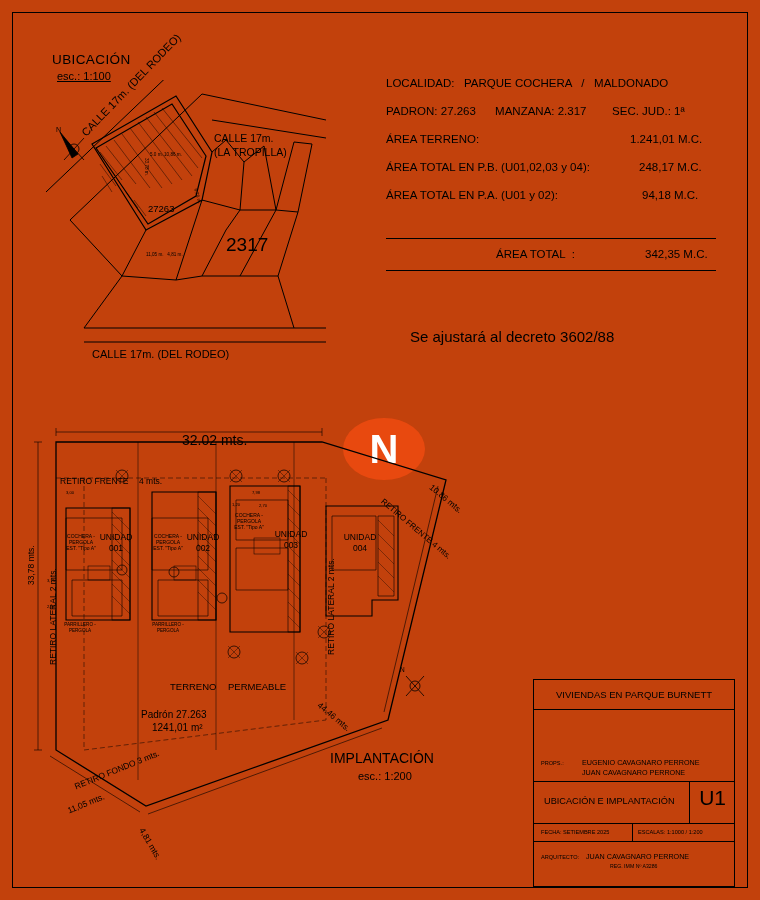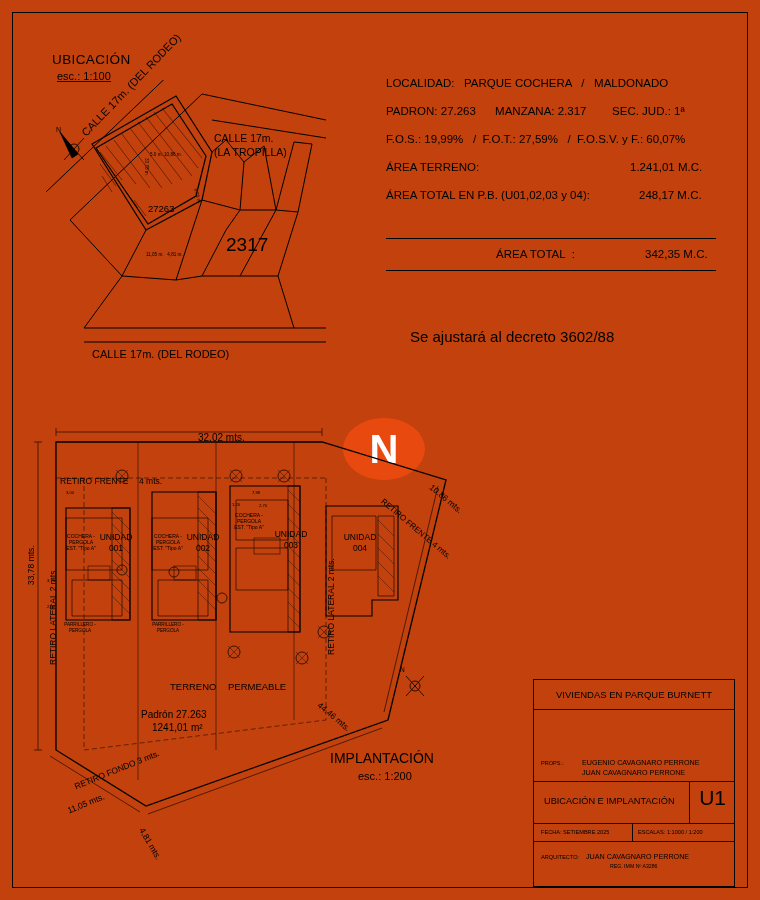--- a/index.html
+++ b/index.html
@@ -30,21 +30,21 @@
   
   .logo{left:343px;top:418px;width:82px;height:62px;}
   .logo .bg{position:absolute;inset:0;background:#e8490f;border-radius:50% / 50%;}
   .logo .n{position:absolute;inset:0;display:flex;align-items:center;justify-content:center;
     color:#fff;font-size:40px;font-weight:bold;font-family:"Liberation Sans",sans-serif;}
 
   
   .imp-title{left:330px;top:750px;font-size:14px;}
   .imp-sub{left:358px;top:770px;font-size:11px;}
 
-  .dim-top{left:198px;top:432px;font-size:10px;}
+  .dim-top{left:182px;top:432px;font-size:14px;}
   .ter-lbl{left:170px;top:681px;font-size:9.5px;}
   .perm-lbl{left:228px;top:681px;font-size:9.5px;}
   .pad-1{left:141px;top:709px;font-size:10px;}
   .pad-2{left:152px;top:722px;font-size:10px;}
 
   .vert-left{left:26px;top:585px;font-size:8.5px;transform:rotate(-90deg);transform-origin:left top;}
   .vert-left2{left:48px;top:665px;font-size:8.5px;transform:rotate(-90deg);transform-origin:left top;}
   .vert-right{left:326px;top:655px;font-size:8.5px;transform:rotate(-90deg);transform-origin:left top;}
   .diag-44{left:322px;top:700px;font-size:8.5px;transform:rotate(40deg);transform-origin:left top;}
   .diag-10{left:434px;top:482px;font-size:8.5px;transform:rotate(40deg);transform-origin:left top;}
@@ -169,29 +169,30 @@
   <div class="abs t" style="left:149px;top:158px;font-size:4.6px;transform:rotate(90deg);transform-origin:left top;">33,78 m.</div>
 
   <div class="abs data">
     <div class="drow">
         <span class="lbl">LOCALIDAD:   PARQUE COCHERA   /   MALDONADO</span>
       </div>
     <div class="drow">
         <span class="lbl">PADRON: 27.263      MANZANA: 2.317        SEC. JUD.: 1ª</span>
       </div>
     <div class="drow">
-        <span class="lbl">F.O.S.: 19,99%   /  F.O.T.: 27,59%   /  F.O.S.V. y F.: 60,07%</span>
-      </div>
-    <div class="drow">
       <span class="lbl">ÁREA TERRENO:</span>
       <span class="val" style="left:244px;">1.241,01 M.C.</span>
     </div>
     <div class="drow">
       <span class="lbl">ÁREA TOTAL EN P.B. (U01,02,03 y 04):</span>
       <span class="val" style="left:253px;">248,17 M.C.</span>
+    </div>
+    <div class="drow">
+      <span class="lbl">ÁREA TOTAL EN P.A. (U01 y 02):</span>
+      <span class="val" style="left:256px;">94,18 M.C.</span>
     </div>
   </div>
   <div class="hr1"></div>
   <div class="abs t tot-lbl">ÁREA TOTAL  :</div>
   <div class="abs t tot-val">342,35 M.C.</div>
   <div class="hr2"></div>
 
   <div class="abs t decreto">Se ajustará al decreto 3602/88</div>
 
   <div class="abs logo">

